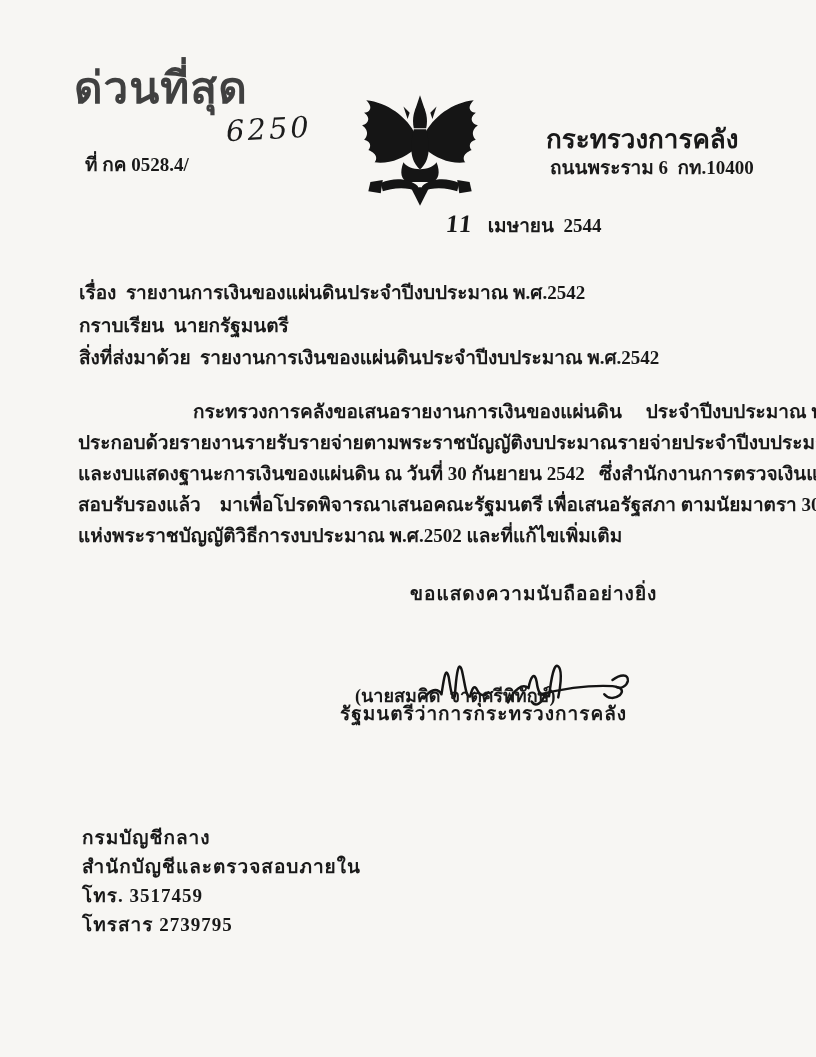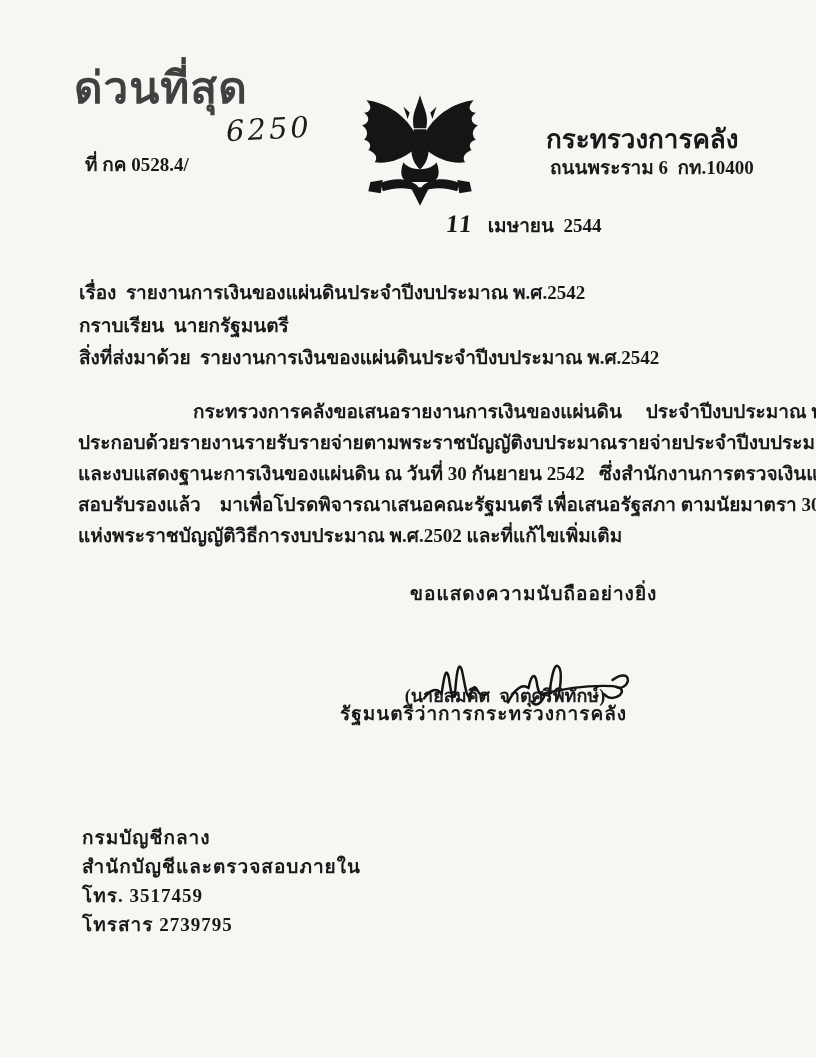--- a/index.html
+++ b/index.html
@@ -51,21 +51,21 @@
   
   .bodyline{left:78px;font-size:19px;font-weight:600;width:680px;}
   .bl0{top:396px;padding-left:115px;}
   .bl1{top:427px;}
   .bl2{top:458px;}
   .bl3{top:489px;}
   .bl4{top:520px;}
   
   .closing{left:410px;top:578px;font-size:19px;font-weight:700;letter-spacing:1px;}
   .signature{left:420px;top:608px;width:215px;height:74px;}
-  .signer-name{left:355px;top:681px;width:300px;text-align:center;font-size:18px;font-weight:700;}
+  .signer-name{left:355px;top:681px;width:300px;text-align:left;font-size:18px;font-weight:700;}
   .signer-title{left:340px;top:698px;width:330px;font-size:19px;font-weight:700;letter-spacing:1px;}
   
   .f-line{left:82px;font-size:19px;font-weight:600;letter-spacing:1px;}
   .f0{top:822px;}
   .f1{top:851px;}
   .f2{top:880px;}
   .f3{top:909px;text-align:right;}
   svg{display:block;}
 </style>
 </head>

